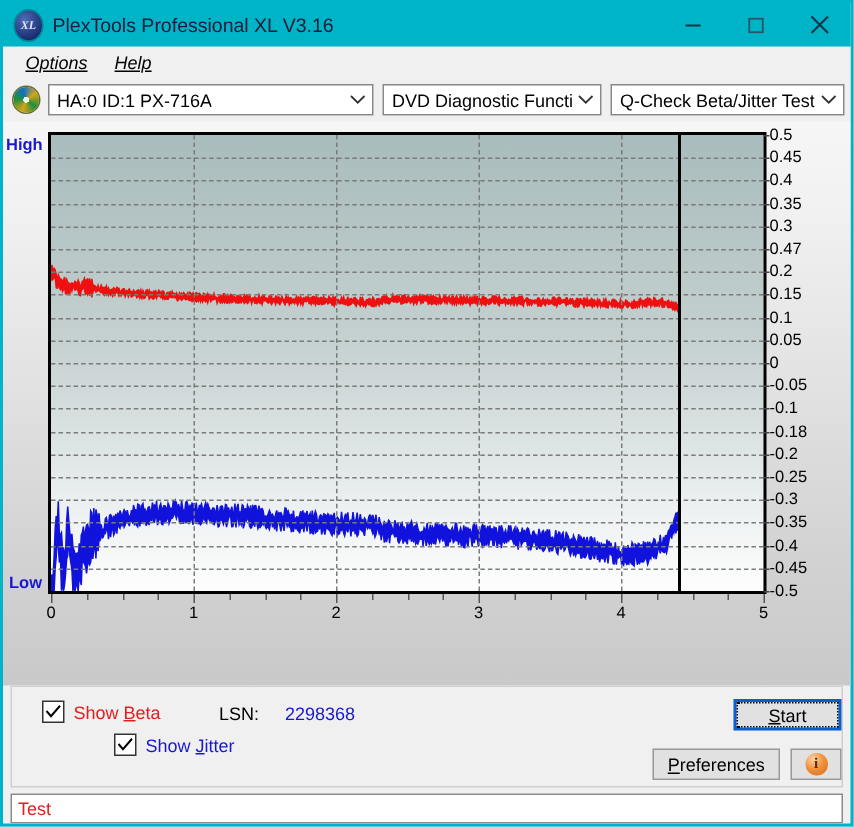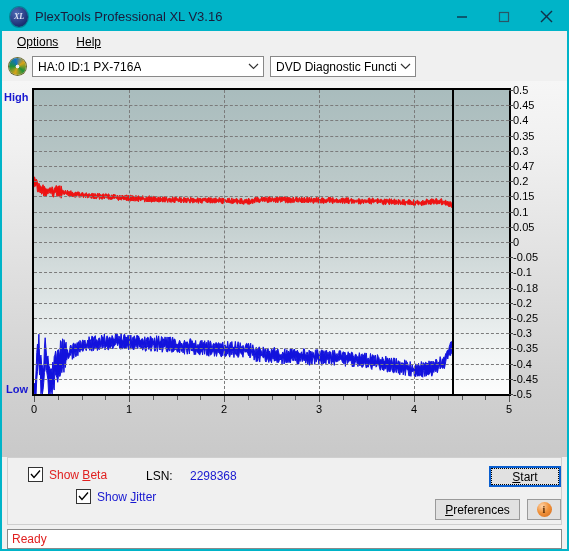--- a/index.html
+++ b/index.html
@@ -45,21 +45,21 @@
   }
   .win-btn svg{display:block;}
   
   .menubar{
     height:21px;background:#f0f0f0;display:flex;align-items:center;
     padding-left:6px;flex:0 0 auto;
   }
   .menu-item{
     padding:2px 9px;font-size:12px;color:#000;
   }
-  .menu-item u{text-decoration:underline;}
+  .menu-item u{text-decoration:underline;font-style:italic;}
   
   .toolbar{
     height:29px;display:flex;align-items:center;flex:0 0 auto;
     padding:0 4px;gap:6px;background:#f0f0f0;
   }
   .disc-icon{
     width:17px;height:17px;border-radius:50%;flex:0 0 auto;
     background:
       radial-gradient(circle at 50% 50%, #efefef 0 16%, rgba(0,0,0,0) 17%),
       conic-gradient(from 200deg, #d8a317, #1f8f3a, #1272c4, #d8a317, #1f8f3a, #d8a317);
@@ -195,20 +195,28 @@
     <div class="combo combo-drive">
       <span class="cval">HA:0 ID:1  PX-716A</span>
       <span class="chev">
         <svg width="11" height="7">
             <polyline points="1,1 5.5,5.5 10,1" fill="none" stroke="#333" stroke-width="1.2"></polyline>
           </svg>
       </span>
     </div>
     <div class="combo combo-func">
       <span class="cval">DVD Diagnostic Functions</span>
+      <span class="chev">
+        <svg width="11" height="7">
+            <polyline points="1,1 5.5,5.5 10,1" fill="none" stroke="#333" stroke-width="1.2"></polyline>
+          </svg>
+      </span>
+    </div>
+    <div class="combo combo-test">
+      <span class="cval">Q-Check Beta/Jitter Test</span>
       <span class="chev">
         <svg width="11" height="7">
             <polyline points="1,1 5.5,5.5 10,1" fill="none" stroke="#333" stroke-width="1.2"></polyline>
           </svg>
       </span>
     </div>
   </div>
 
   <div class="chart-wrap">
     <div class="hl-label" id="label-high" style="left: 2px; top: 10px;">High</div>
@@ -346,15 +354,15 @@
     </div>
     <div class="btn btn-prefs">
       <span><u class="acc">P</u><span>references</span></span>
     </div>
     <div class="btn btn-info">
       <span class="info-glyph">i</span>
     </div>
   </div>
 
   <div class="statusbar">
-    <span>Ready</span>
+    <span>Test</span>
   </div>
 </div>
 
 </body></html>

